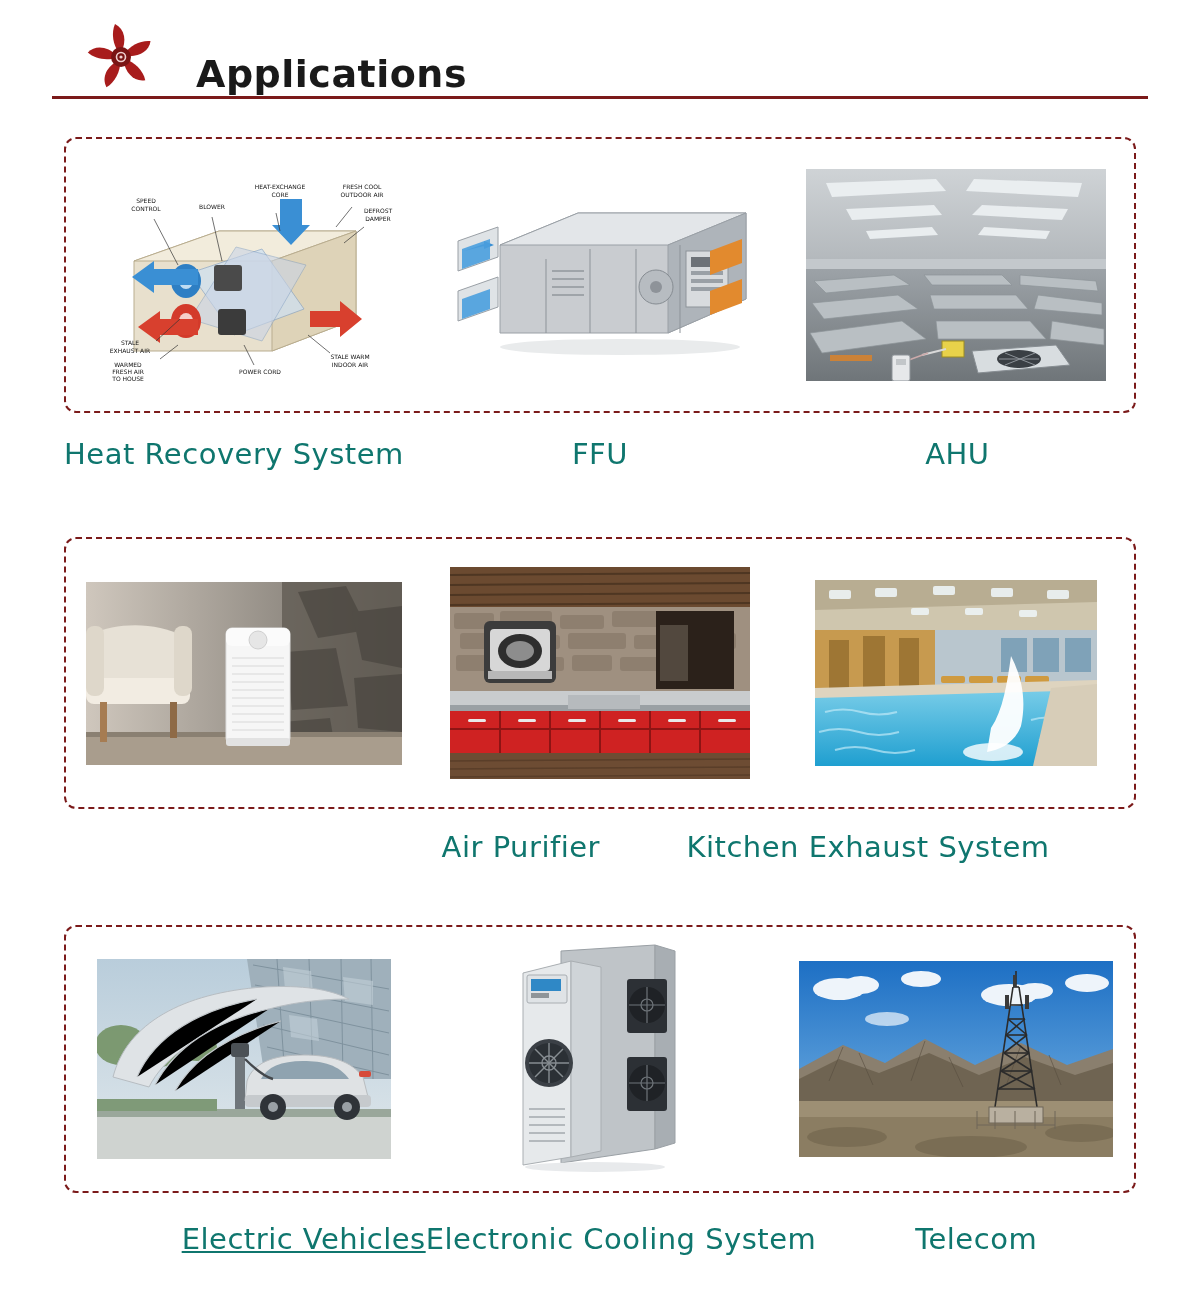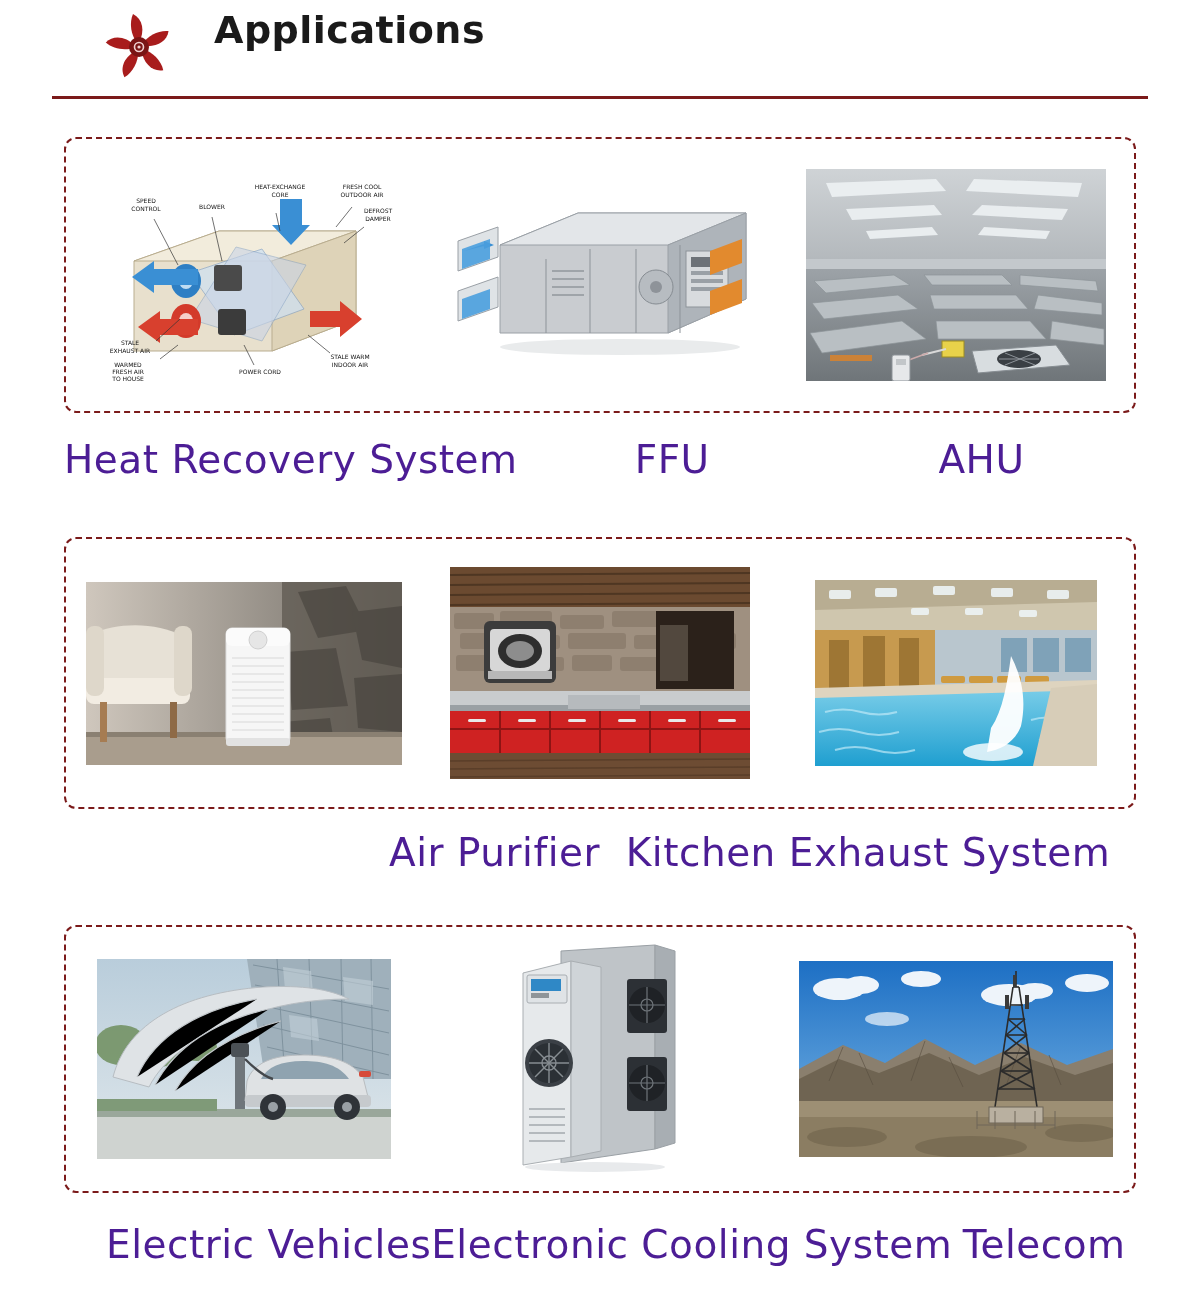--- a/index.html
+++ b/index.html
@@ -14,26 +14,26 @@
   .page {
     position: relative;
     width: 1200px;
     height: 1310px;
     overflow: hidden;
   }
 
   
   .header {
     position: absolute;
-    left: 52px;
+    left: 34px;
     top: 8px;
     width: 1100px;
     height: 88px;
     display: flex;
-    align-items: flex-start;
+    align-items: flex-end;
   }
   .logo-icon {
     width: 78px;
     height: 78px;
     position: relative;
     margin-left: 48px;
     flex: 0 0 auto;
   }
   .logo-icon svg { display: block; }
   .header-title {
@@ -87,32 +87,32 @@
   
   .captions {
     position: absolute;
     left: 64px;
     width: 1072px;
     display: flex;
   }
   .captions .cap {
     flex: 1 1 0;
     text-align: center;
-    font-size: 39px;
-    color: #4c1d95;
+    font-size: 29px;
+    color: #0f766e;
     font-family: "DejaVu Sans", sans-serif;
     letter-spacing: 0.5px;
     white-space: nowrap;
   }
   .cap-row-1 { top: 437px; }
   .cap-row-2 { top: 830px; }
   .cap-row-3 { top: 1222px; }
 
   .cap-row-1 .cap:nth-child(1) { text-align: left; padding-left: 0px; }
-  .cap-row-3 .cap:nth-child(1) { text-align: center; padding-left: 42px; }
+  .cap-row-3 .cap:nth-child(1) { text-align: right; padding-left: 42px; text-decoration: underline; }
   .cap-row-2 .cap:nth-child(1) { text-align: right; }
 
   
 
   
   .hrs { width: 300px; height: 212px; background: #ffffff; }
 
   
   .ahu { width: 300px; height: 176px; background: #ffffff; }
 

